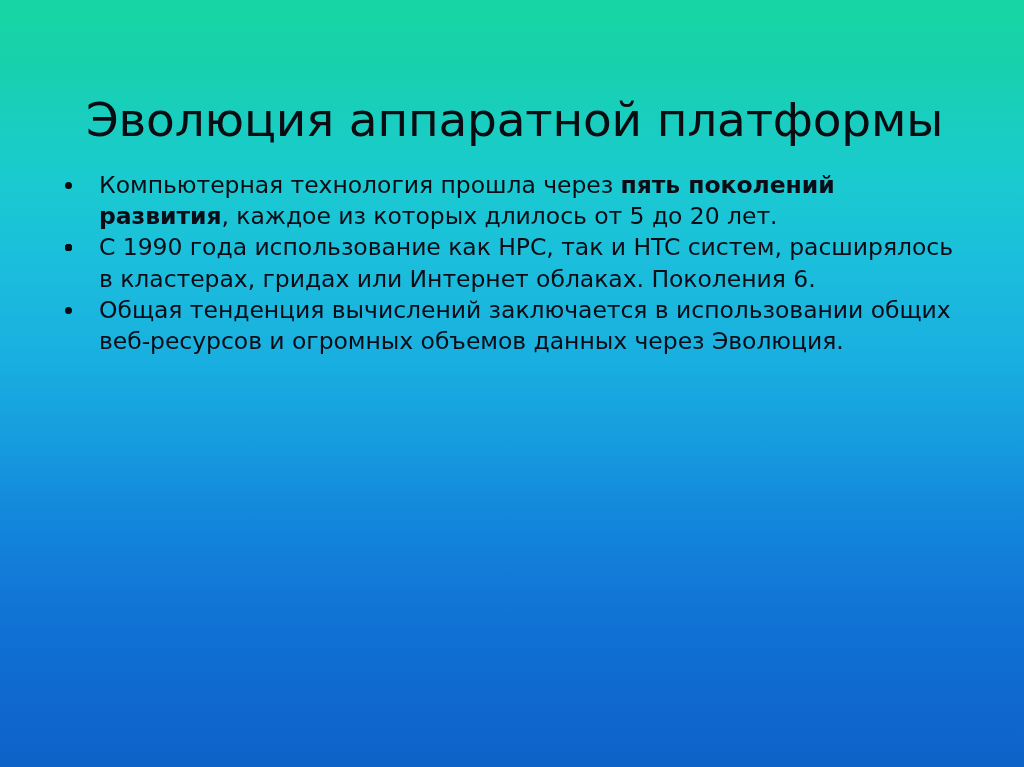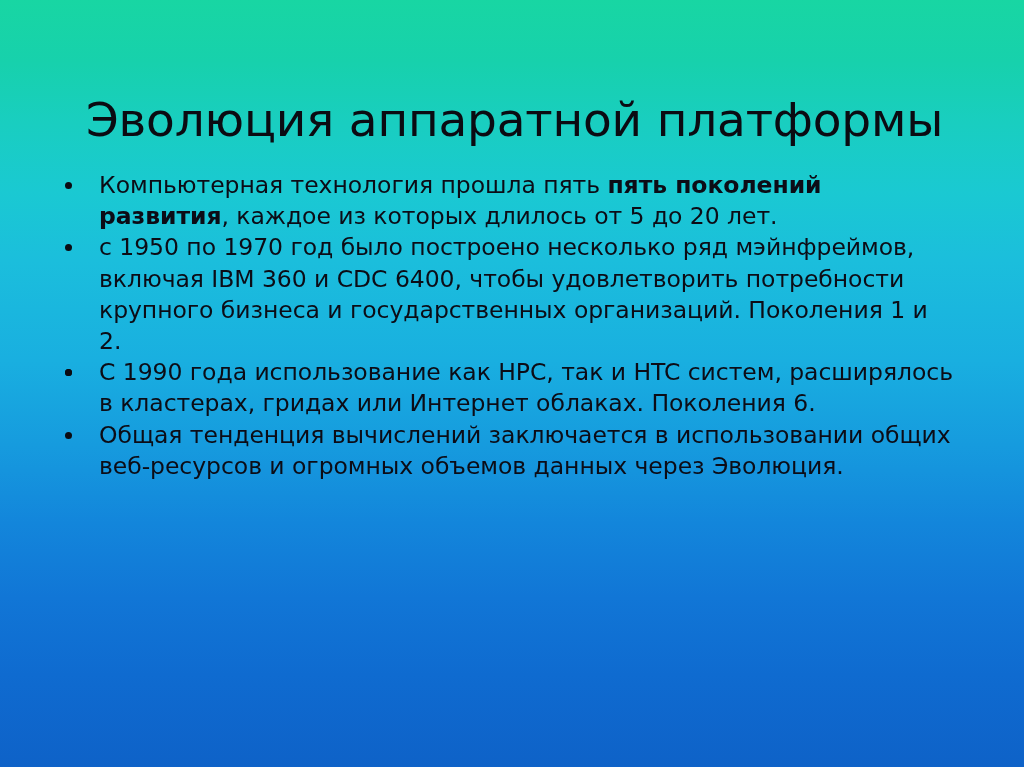--- a/index.html
+++ b/index.html
@@ -78,21 +78,21 @@
 </style>
 </head>
 <body>
 
 <div class="slide">
 
   <h1 class="slide-title">Эволюция аппаратной платформы</h1>
 
   <div class="body-block">
     <ul class="bullets" id="bullet-list">
-        <li id="bullet-1"><span class="dot"></span><span><span>Компьютерная технология прошла пять </span><span class="bold">пять поколений развития</span><span>, каждое из которых длилось от 5 до 20 лет.</span></span></li>
-        <li id="bullet-2"><span class="dot"></span><span><span>с 1950  по 1970  год было построено несколько ряд мэйнфреймов, включая IBM 360 и CDC 6400, чтобы удовлетворить потребности крупного бизнеса и государственных организаций. Поколения 1 и 2.</span></span></li>
+        <li id="bullet-1"><span class="dot"></span><span><span>Компьютерная технология прошла через </span><span class="bold">пять поколений развития</span><span>, каждое из которых длилось от 5 до 20 лет.</span></span></li>
+        <li id="bullet-2"><span class="dot"></span></li>
         <li id="bullet-3"><span class="dot"></span></li>
         <li id="bullet-5"><span class="dot"></span><span><span>С 1990  года  использование как HPC, так и HTC систем, расширялось в кластерах, гридах или Интернет облаках. Поколения 6.</span></span></li>
         <li id="bullet-6"><span class="dot"></span><span><span>Общая тенденция вычислений заключается в использовании общих веб-ресурсов и огромных объемов данных через Эволюция.</span></span></li>
       </ul>
   </div>
 
 </div>
 
 </body></html>

